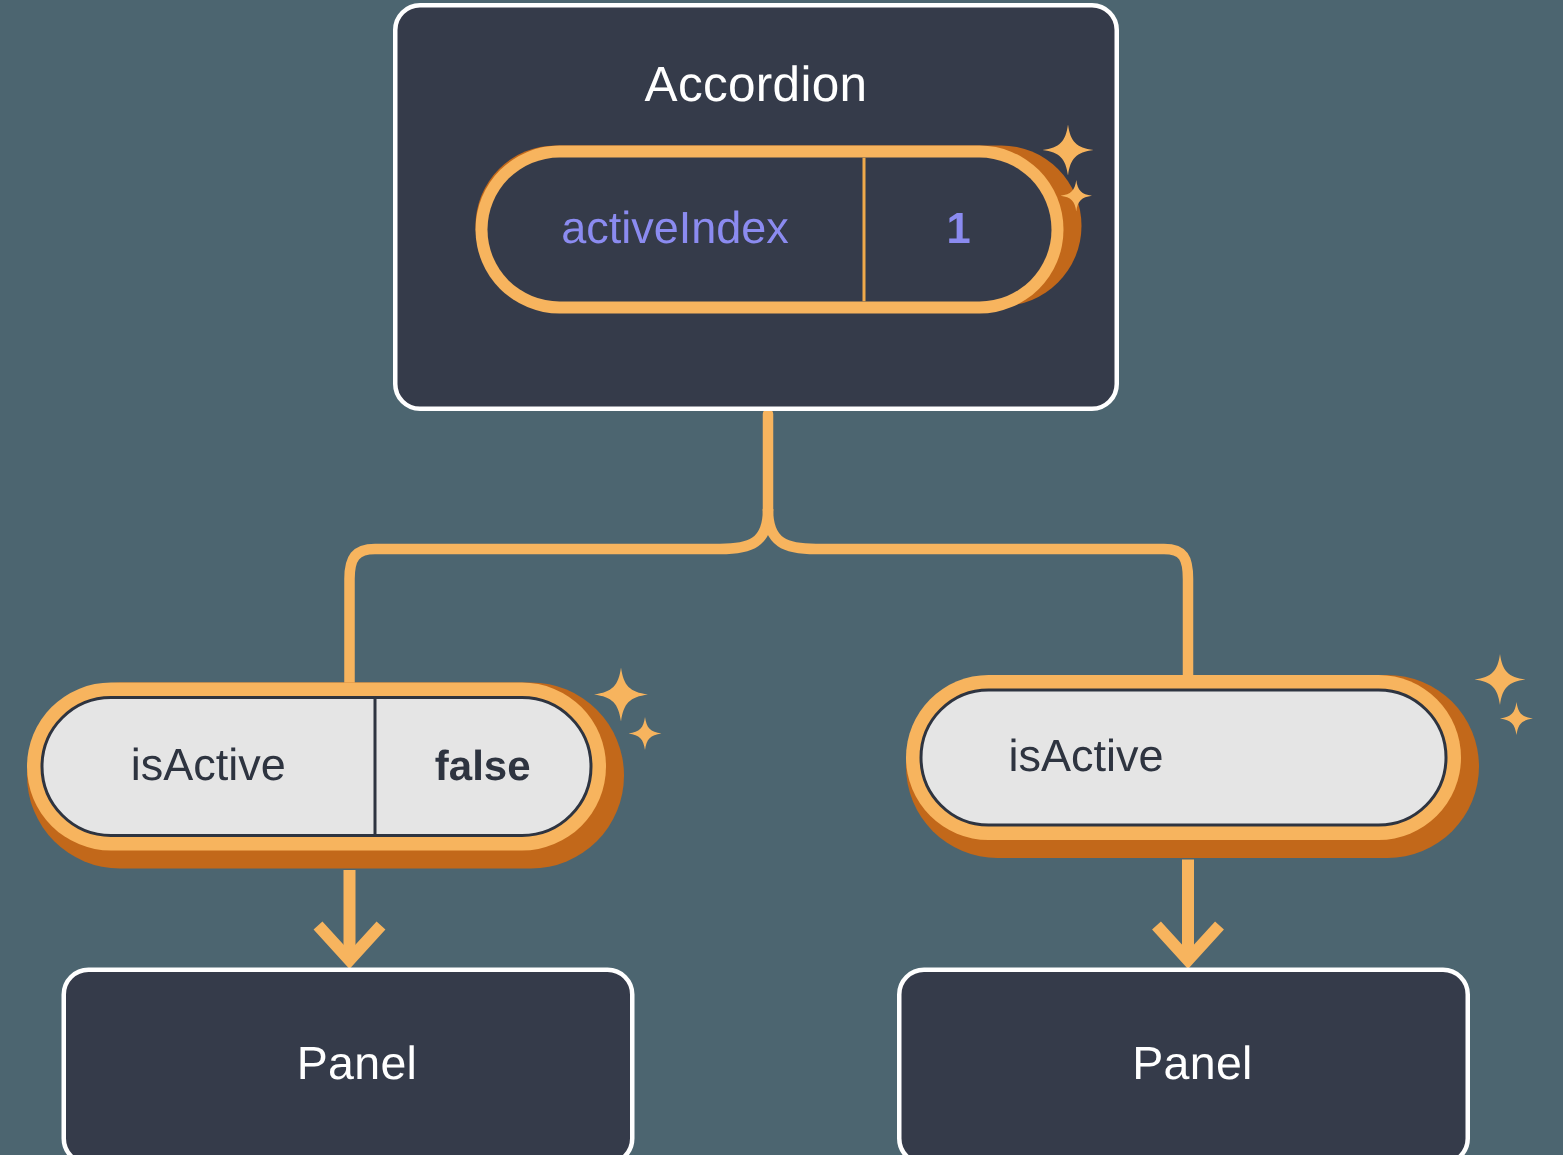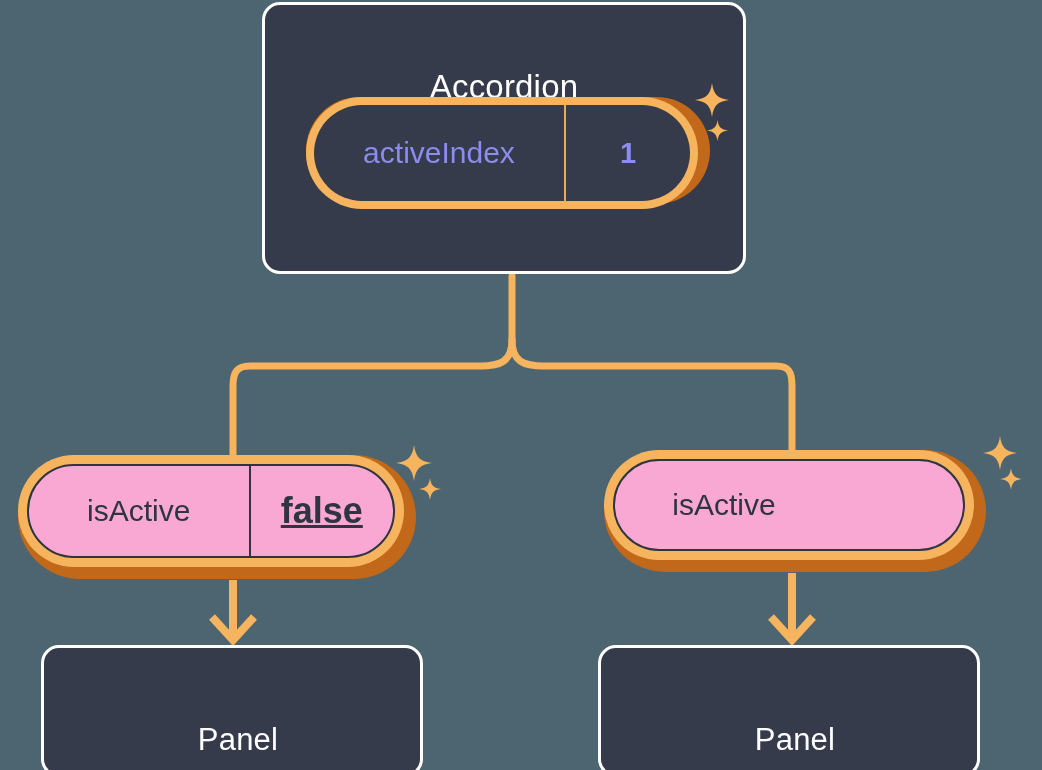--- a/index.html
+++ b/index.html
@@ -41,21 +41,20 @@
   .card-title {
     position: absolute;
     left: 0;
     right: 0;
     text-align: center;
     color: #ffffff;
     font-size: 33px;
     font-weight: 400;
     letter-spacing: 0.2px;
     white-space: nowrap;
-    margin-top: 31px;
   }
 
   #accordion-card {
     left: 262px;
     top: 2px;
     width: 484px;
     height: 272px;
   }
   #accordion-card .card-title { top: 32px; }
 
@@ -107,35 +106,35 @@
   .pill-dark .pill-val {
     color: #8b8bf0;
   }
   .pill-dark .pill-val {
     border-left: 2px solid #f0a94a;
     font-weight: bold;
   }
 
   
   .pill-purple .pill-body {
-    background: #f9a8d4;
+    background: #e5e5e5;
     border: 2px solid #2e3440;
   }
   .pill-purple .pill-key,
   .pill-purple .pill-val {
     color: #2e3440;
   }
   .pill-purple .pill-val {
     border-left: 2px solid #2e3440;
     font-weight: bold;
   }
 
   
   #pill-activeindex {
-    left: 306px; top: 97px;
+    left: 317px; top: 97px;
     width: 404px; height: 107px;
   }
   #pill-activeindex .pill-ring {
     width: 392px; height: 112px;
   }
   #pill-activeindex .pill-body {
     left: 8px; top: 8px;
     width: 376px; height: 96px;
   }
   #pill-activeindex .pill-key { width: 250px; font-size: 30px; }
@@ -147,21 +146,21 @@
     width: 398px; height: 124px;
   }
   #pill-isactive-false .pill-ring {
     width: 386px; height: 112px;
   }
   #pill-isactive-false .pill-body {
     left: 9px; top: 9px;
     width: 368px; height: 94px;
   }
   #pill-isactive-false .pill-key { width: 222px; font-size: 30px; }
-  #pill-isactive-false .pill-val { width: 146px; font-size: 36px; text-decoration: underline; }
+  #pill-isactive-false .pill-val { width: 146px; font-size: 28px; }
 
   
   #pill-isactive-true {
     left: 604px; top: 450px;
     width: 382px; height: 122px;
   }
   #pill-isactive-true .pill-ring {
     width: 370px; height: 110px;
   }
   #pill-isactive-true .pill-body {

